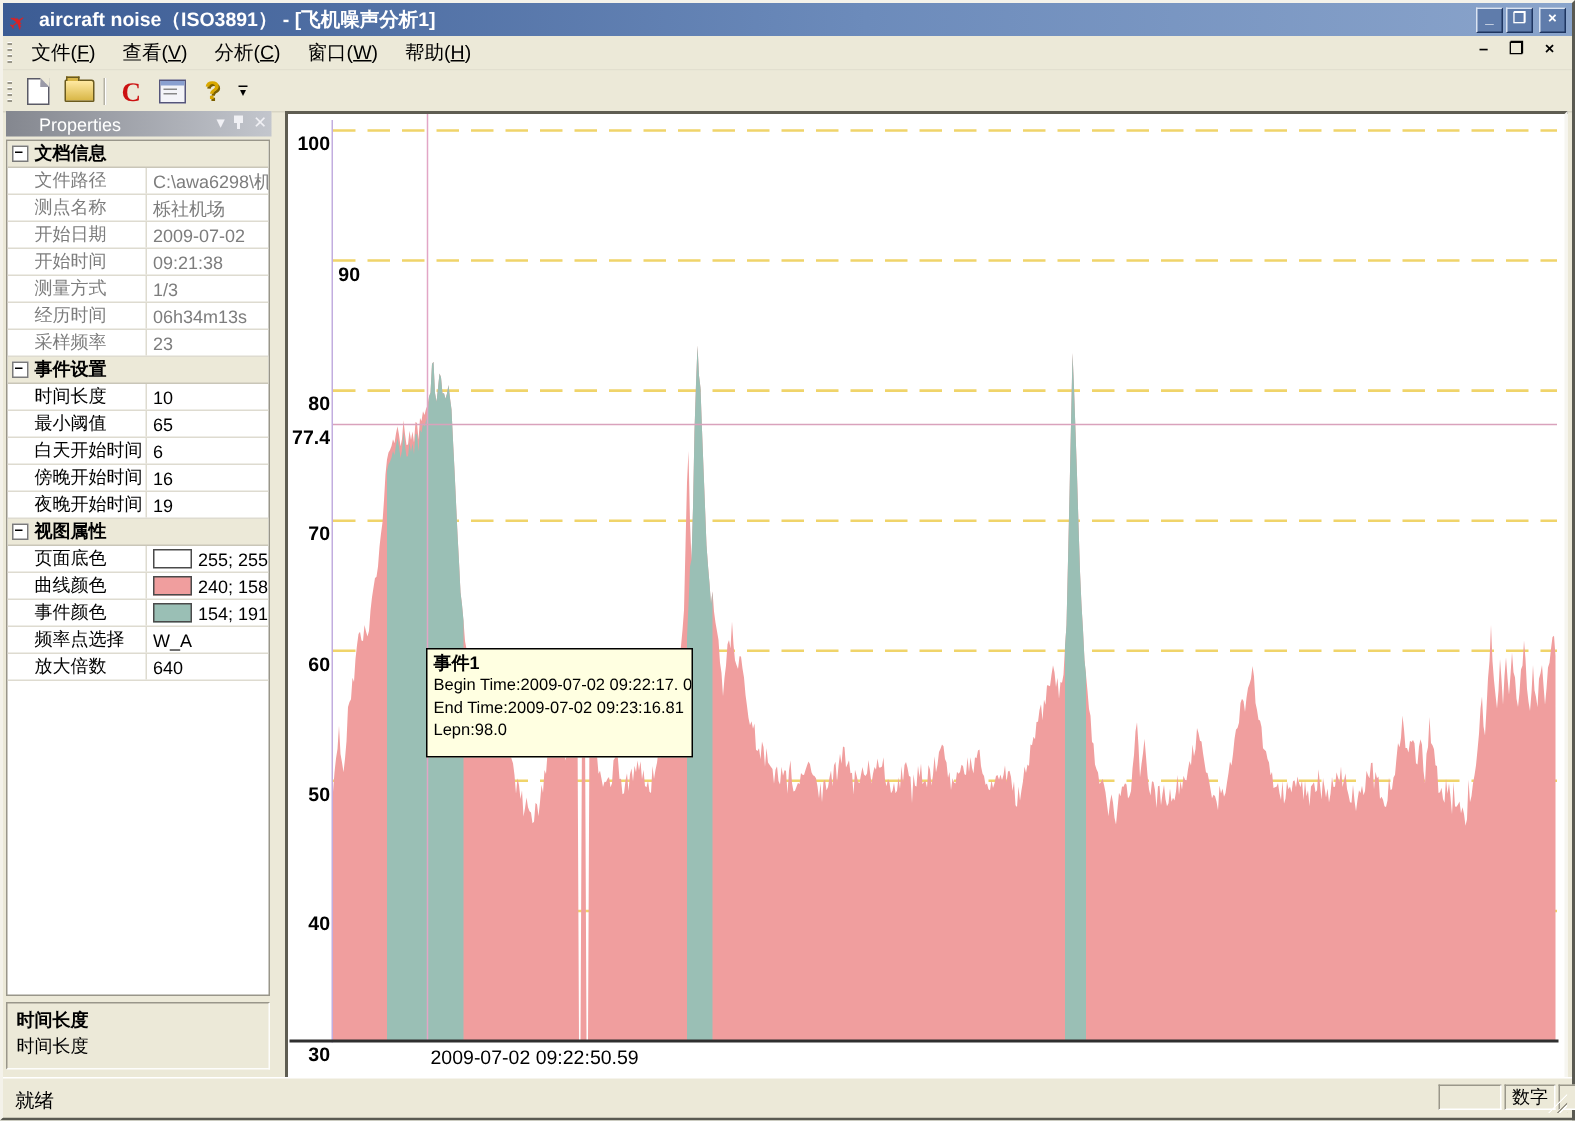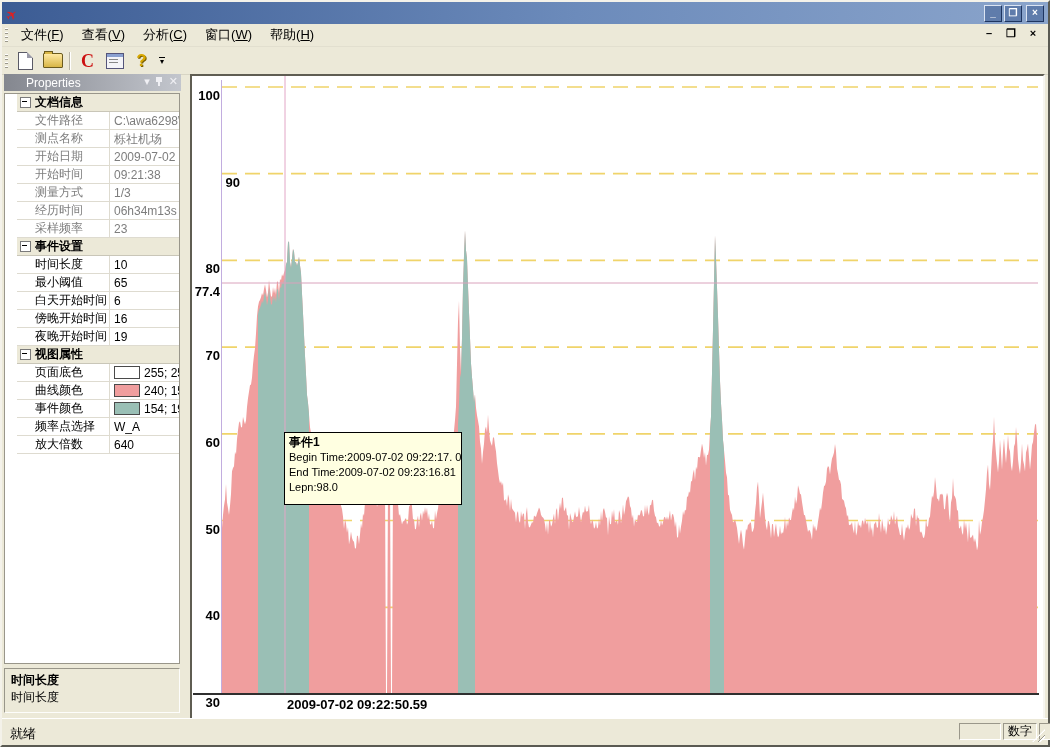--- a/index.html
+++ b/index.html
@@ -49,21 +49,21 @@
   
   .props{position:absolute;left:2px;top:72px;width:177px;height:647px;background:#ece9d8;}
   .props-title{position:absolute;left:0;top:0;right:0;height:17px;
      background:linear-gradient(to right,#84878f,#c3c6cd);color:#fff;font-size:12px;
      display:flex;align-items:center;padding-left:22px;box-sizing:border-box;}
   .props-title .ticons{position:absolute;right:3px;top:1px;display:flex;gap:5px;color:#f0f0f4;font-size:11px;}
   .pin-icon{width:9px;height:12px;position:relative;}
   .pin-icon:before{content:"";position:absolute;left:1px;top:2px;width:6px;height:5px;background:#f0f0f4;}
   .pin-icon:after{content:"";position:absolute;left:3px;top:7px;width:2px;height:4px;background:#f0f0f4;}
   .props-grid{position:absolute;left:0;top:19px;right:1px;height:571px;background:#fff;
-     border:1px solid #99968a;box-sizing:border-box;overflow:hidden;padding-left:12px;}
+     border:1px solid #99968a;box-sizing:border-box;overflow:hidden;}
   .prow{display:flex;height:17px;line-height:16px;border-bottom:1px solid #dedbd0;white-space:nowrap;}
   .prow.header{background:#ece9d8;font-weight:bold;border-bottom:1px solid #c9c6b8;}
   .collapse-box{width:9px;height:9px;border:1px solid #7a7a7a;background:#fff;margin:3px 4px 0 3px;
      position:relative;flex:none;}
   .collapse-box:before{content:"";position:absolute;left:1px;top:3px;width:5px;height:1px;background:#000;}
   .plabel{width:74px;flex:none;padding-left:18px;overflow:hidden;border-right:1px solid #dedbd0;}
   .pvalue{flex:1;padding-left:4px;overflow:hidden;display:flex;align-items:center;}
   .muted .plabel,.muted .pvalue{color:#7d7d7d;}
   .swatch{width:24px;height:11px;border:1px solid #4a4a4a;margin-right:4px;flex:none;}
   .props-desc{position:absolute;left:0;right:1px;top:594px;height:45px;background:#ece9d8;
@@ -71,41 +71,42 @@
   .props-desc .d1{font-weight:bold;}
   
   .chartwrap{position:absolute;left:188px;top:72px;width:855px;height:647px;
      border:2px solid;border-color:#5f5d52 #f6f5f0 #f6f5f0 #5f5d52;background:#fff;box-sizing:border-box;}
   .chartinner{position:absolute;inset:0;overflow:hidden;}
   #plot-svg{position:absolute;left:30px;top:0;}
   .ylab{position:absolute;width:30px;left:-2px;text-align:right;font-weight:bold;font-size:13px;color:#000;}
   .ycursor{position:absolute;width:30px;left:-2px;text-align:right;font-weight:bold;font-size:13px;color:#000;}
   .axis-line{position:absolute;left:29px;top:4px;width:1px;height:615px;background:#c2addf;}
   .bottom-border{position:absolute;left:1px;right:4px;top:617px;height:2px;background:#2f2f2f;}
-  .xlab{position:absolute;left:95px;top:621px;font-weight:bold;font-size:13px;color:#000;}
+  .xlab{position:absolute;left:95px;top:621px;font-weight:normal;font-size:13px;color:#000;}
   .tooltip{position:absolute;left:92px;top:356px;width:178px;height:73px;background:#ffffe1;
      border:1px solid #000;box-sizing:border-box;padding:2px 4px;font-size:11px;line-height:15px;
      white-space:nowrap;overflow:hidden;z-index:5;}
   .tooltip .tt-title{font-weight:bold;font-size:12px;}
   
   .statusbar{position:absolute;left:0;right:0;bottom:0;height:26px;background:#ece9d8;border-top:1px solid #fff;}
   .statusbar .ready{position:absolute;left:8px;top:6px;font-size:13px;}
   .spanel{position:absolute;top:4px;height:17px;border:1px solid;border-color:#9a978a #fff #fff #9a978a;
      box-sizing:border-box;font-size:12px;text-align:center;line-height:15px;background:#ece9d8;margin-left:24px;}
   .sgrip{position:absolute;right:3px;bottom:3px;width:13px;height:13px;
      background:repeating-linear-gradient(135deg,transparent 0 3px,#9a978a 3px 4px,#fff 4px 5px);
      clip-path:polygon(100% 0,100% 100%,0 100%);}
 </style>
 </head>
 <body>
 
 <div id="win">
 
   <div class="titlebar">
     <span class="app-icon">✈</span>
+    <span>aircraft noise（ISO3891） - [飞机噪声分析1]</span>
     <span class="win-btns">
       <span class="wbtn">_</span>
       <span class="wbtn">❐</span>
       <span class="wbtn close">×</span>
     </span>
   </div>
 
   <div class="menubar">
     <span class="grip"></span>
     <span id="menu-items"><span class="menu-item">文件(<u>F</u>)</span><span class="menu-item">查看(<u>V</u>)</span><span class="menu-item">分析(<u>C</u>)</span><span class="menu-item">窗口(<u>W</u>)</span><span class="menu-item">帮助(<u>H</u>)</span></span>

